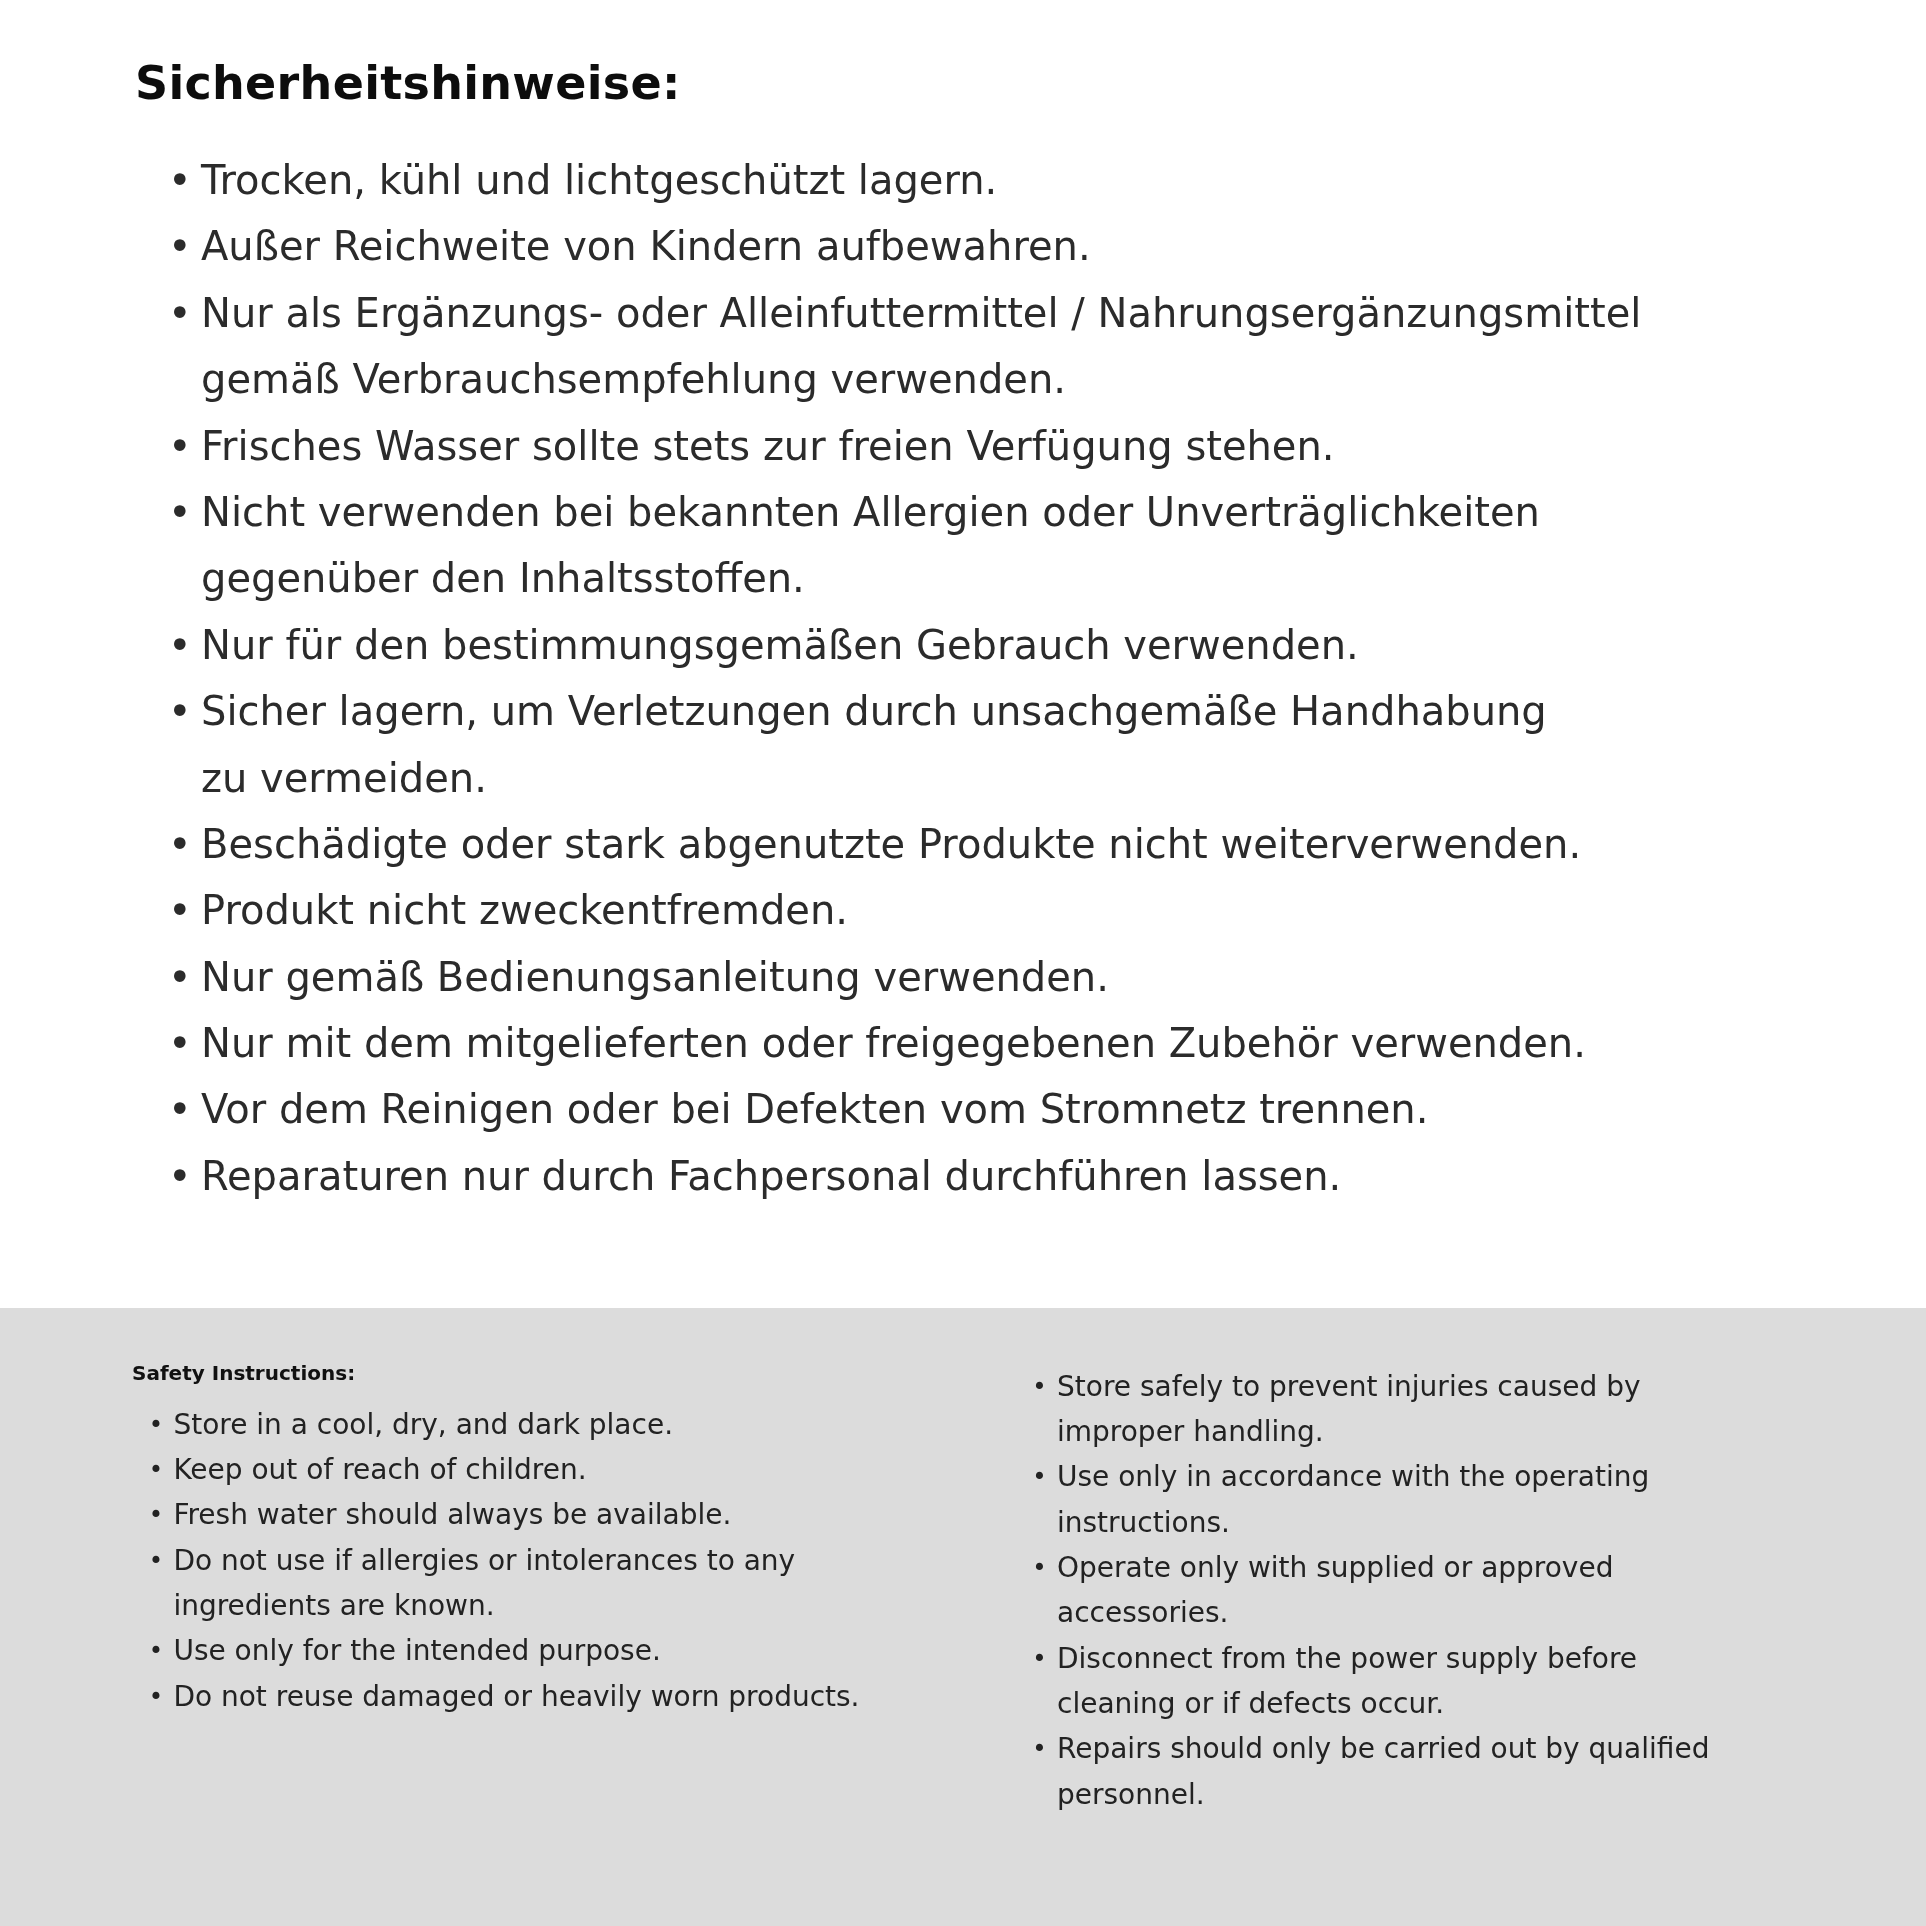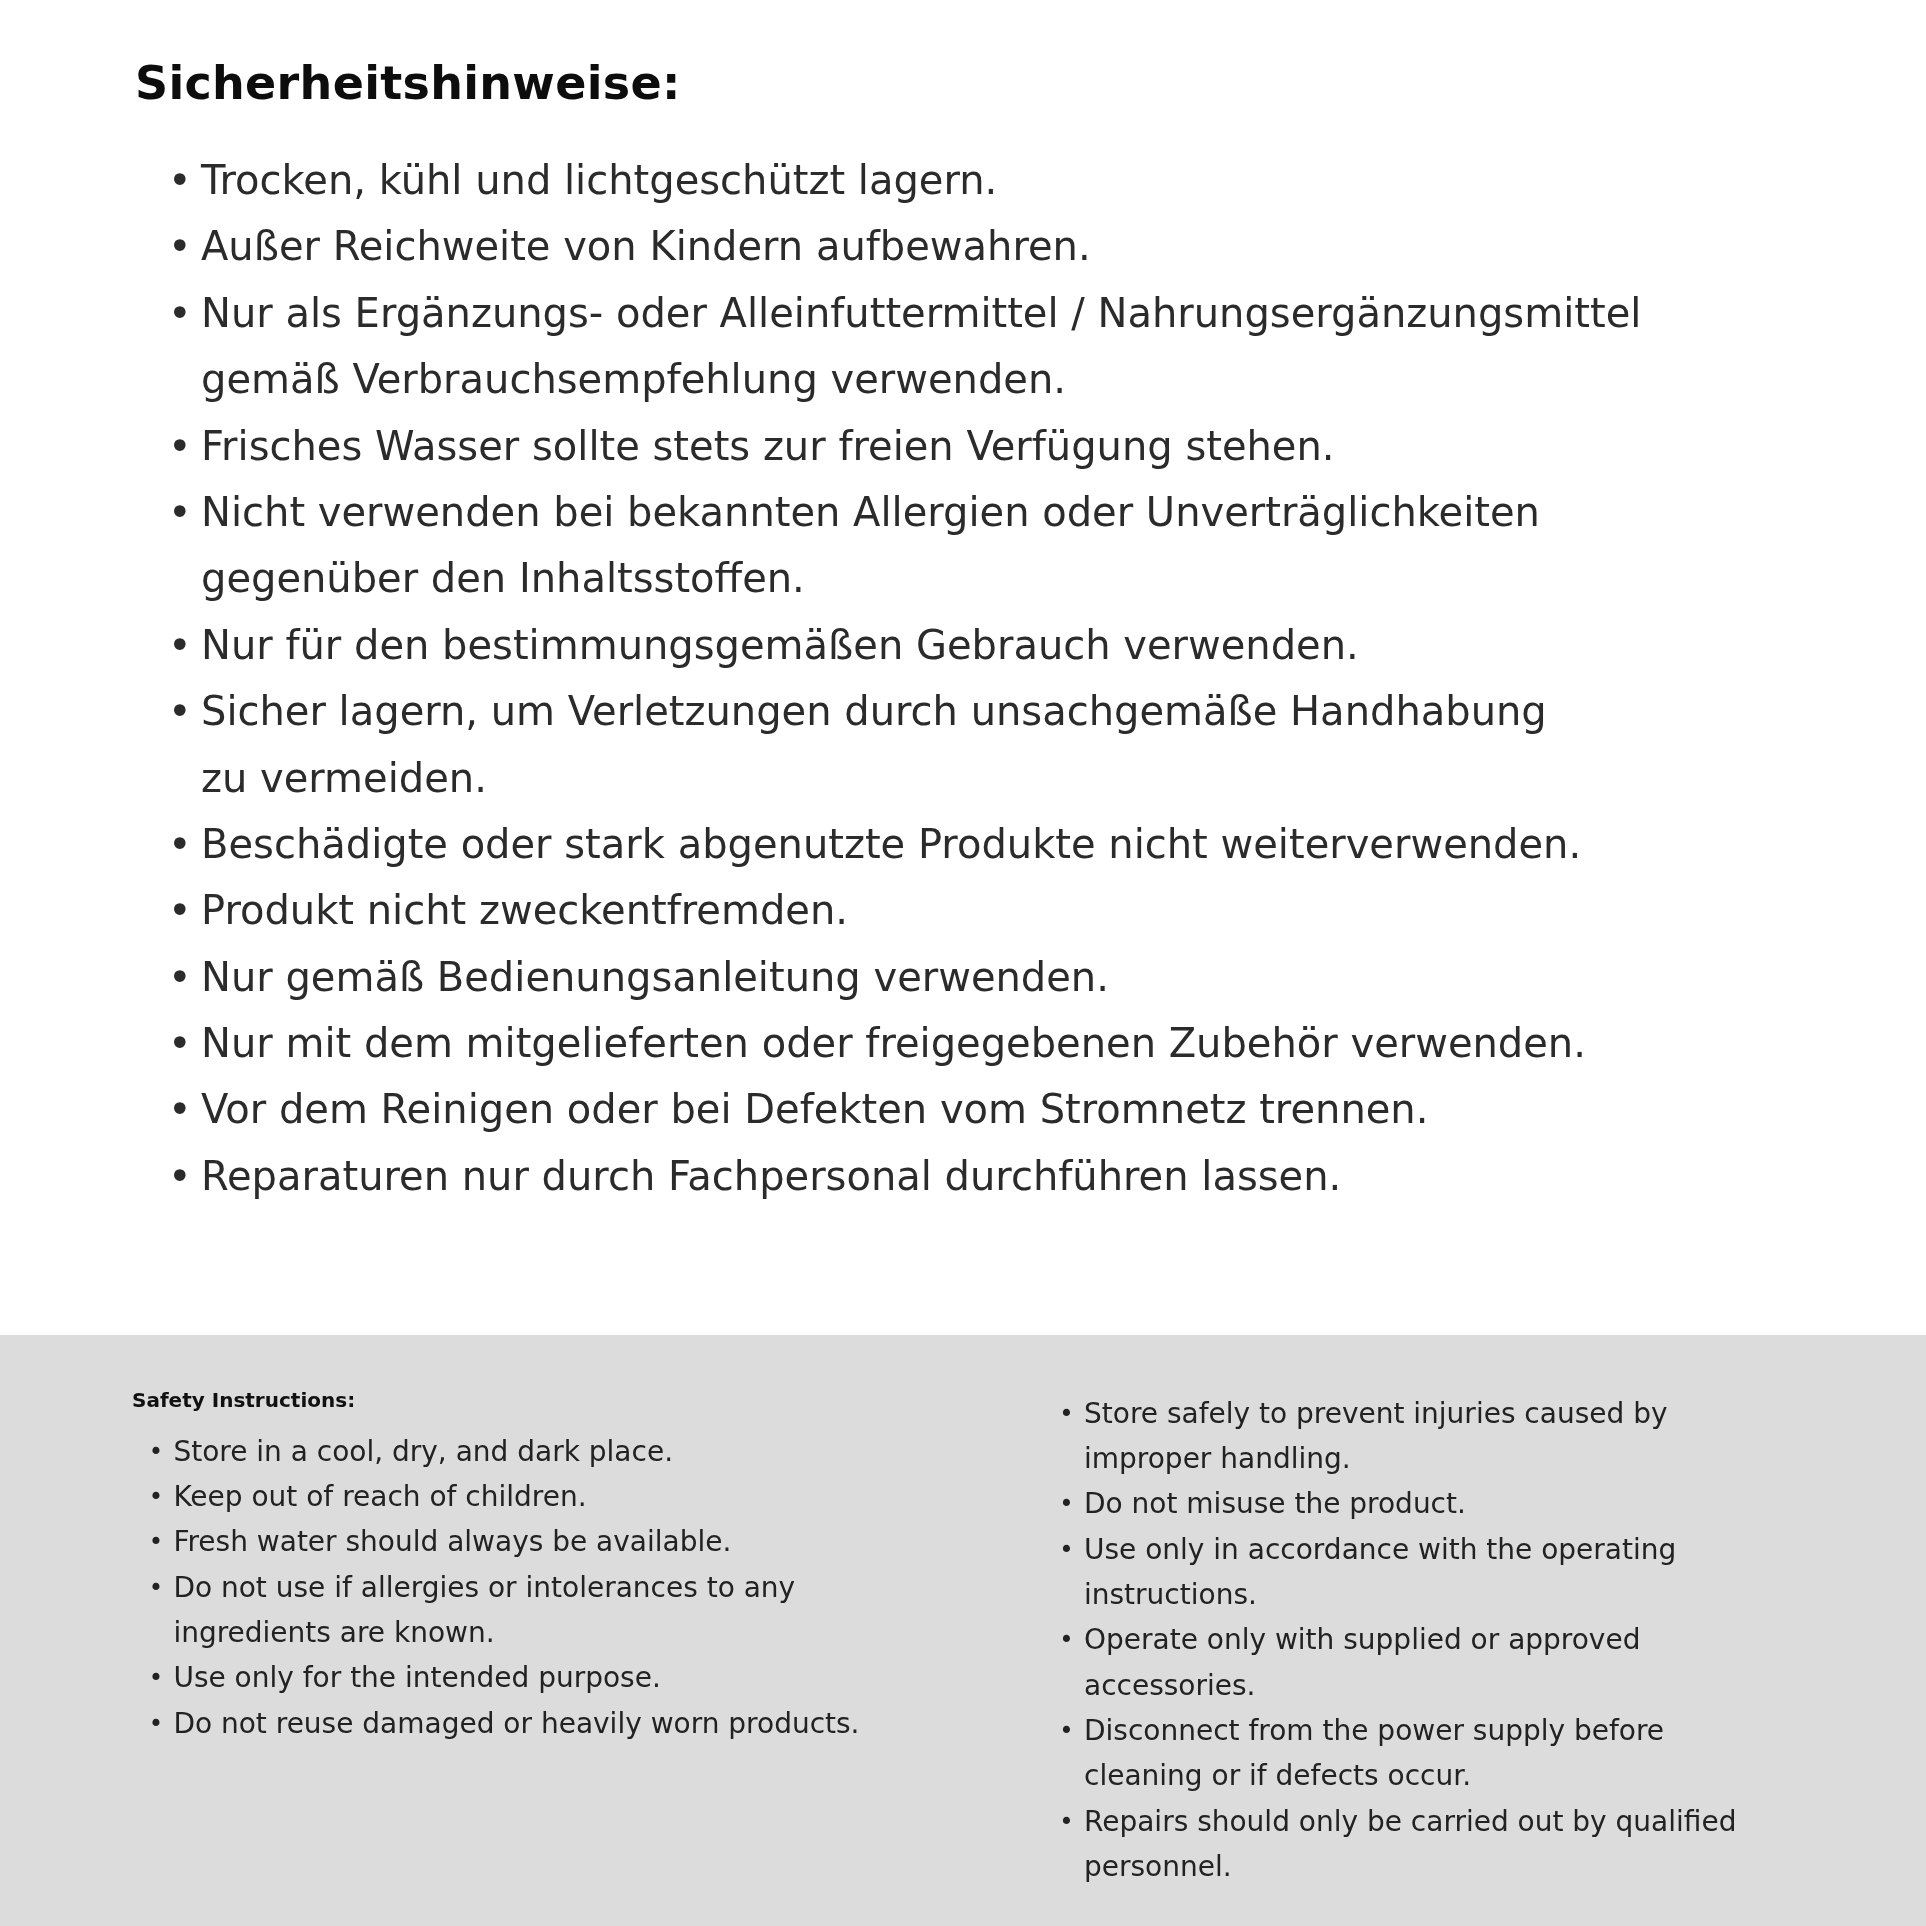--- a/index.html
+++ b/index.html
@@ -1,15 +1,15 @@
 <!DOCTYPE html>
 <html style="--footer-bg: #dcdcdc; --text: #222222;font-size:10.3px"><head>
 <meta charset="utf-8">
 <style>
-  * { margin: 0; padding: 0; box-sizing: border-box; gap: 27px; }
+  * { margin: 0; padding: 0; box-sizing: border-box; }
   html, body {
     width: 1926px;
     height: 1926px;
     overflow: hidden;
   }
   body {
     background: #ffffff;
     font-family: "DejaVu Sans", "Liberation Sans", sans-serif;
     color: var(--text, #222222);
   }
@@ -131,21 +131,20 @@
 ingredients are known.</li>
         <li>Use only for the intended purpose.</li>
         <li>Do not reuse damaged or heavily worn products.</li>
       </ul>
     </div>
 
     <div class="en-col-right">
       <ul class="en-list">
         <li>Store safely to prevent injuries caused by
 improper handling.</li>
-        <li>Do not misuse the product.</li>
         <li>Use only in accordance with the operating
 instructions.</li>
         <li>Operate only with supplied or approved
 accessories.</li>
         <li>Disconnect from the power supply before
 cleaning or if defects occur.</li>
         <li>Repairs should only be carried out by qualified
 personnel.</li>
       </ul>
     </div>

